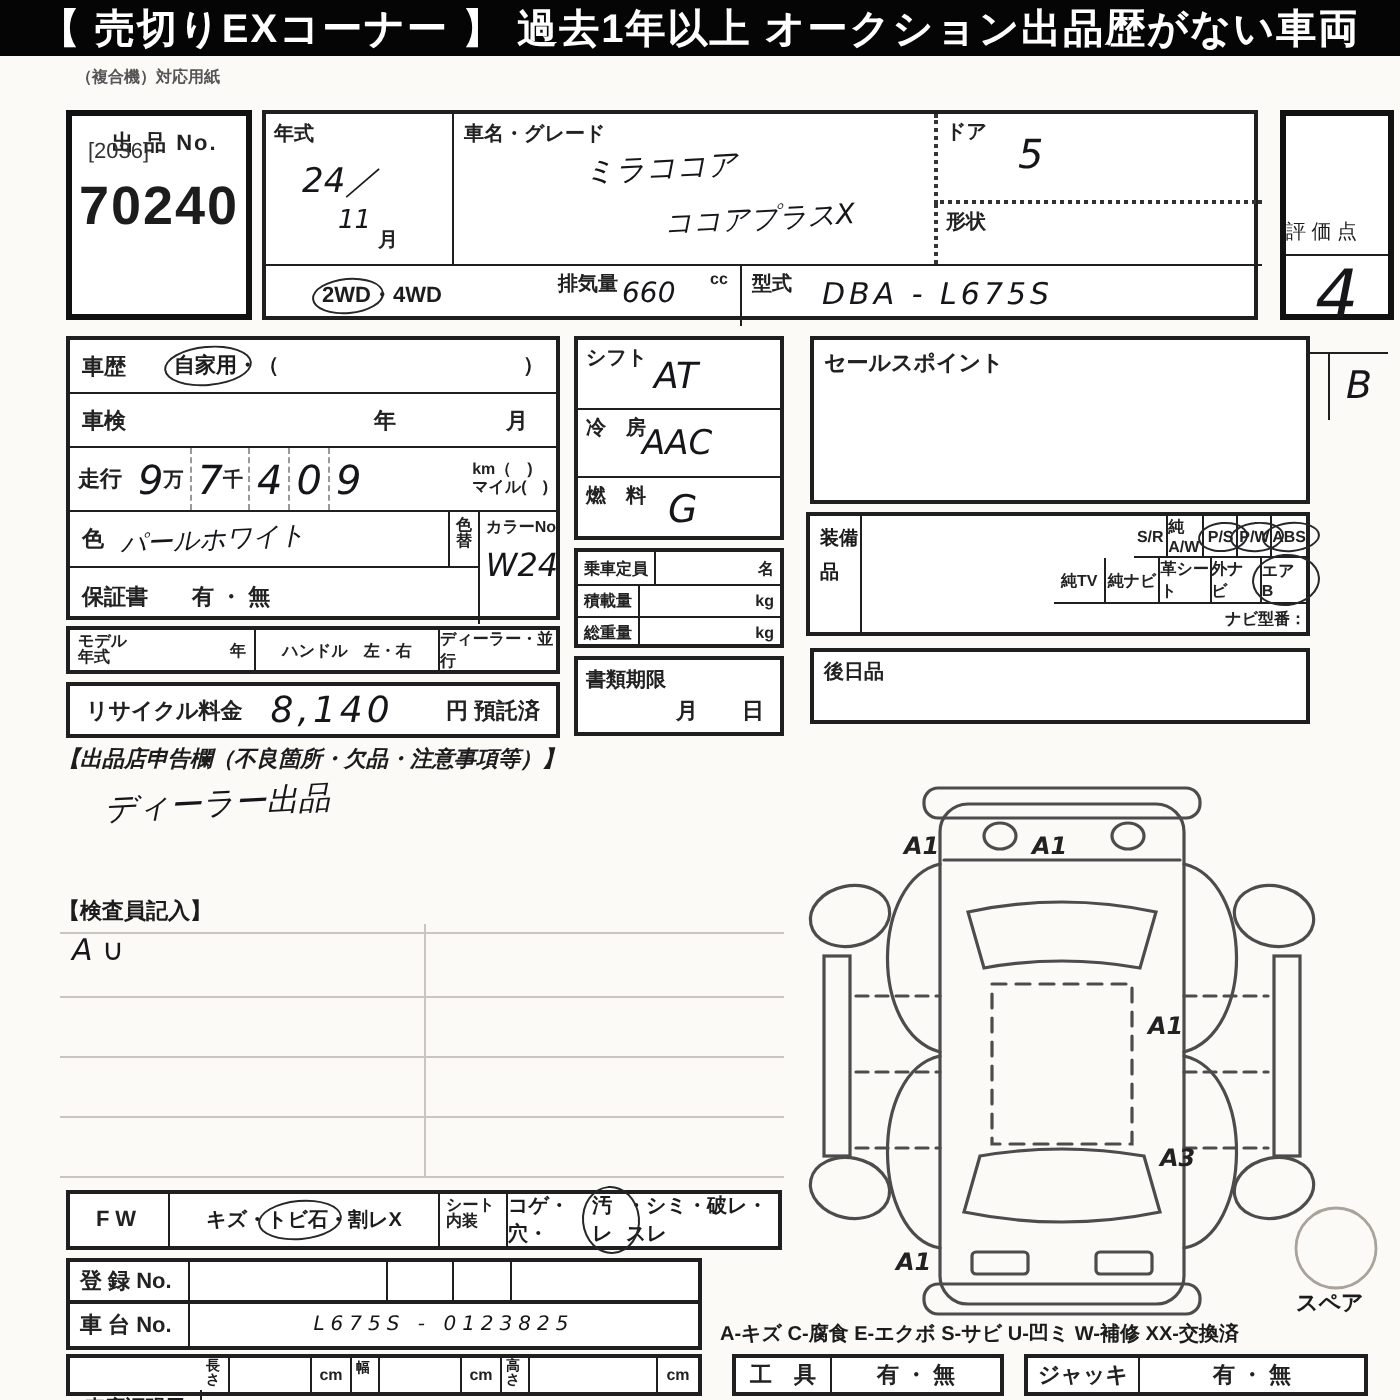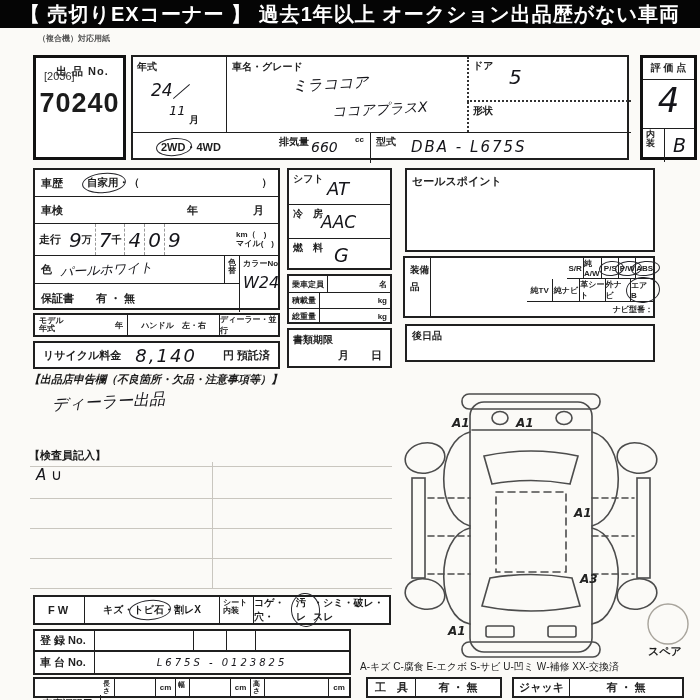--- a/index.html
+++ b/index.html
@@ -71,21 +71,21 @@
       <span class="abs lbl" style="left:146px;top:2px;">排気量</span>
       <span class="abs hw" style="left:178px;top:6px;font-size:14px;">660</span>
       <span class="abs sm" style="left:222px;top:2px;">cc</span>
       <span class="abs" style="left:237px;top:0;height:30px;border-left:1.5px solid #1f1f1f;"></span>
       <span class="abs lbl" style="left:243px;top:2px;">型式</span>
       <span class="abs hw" style="left:278px;top:5px;font-size:15px;letter-spacing:2px;">DBA - L675S</span>
     </div>
   </div>
 
   <div class="abs bx3" style="left:640px;top:55px;width:57px;height:105px;background:#fff;">
-    <div style="height:18px;border-bottom:1.5px solid #1f1f1f;text-align:center;font-size:10px;font-weight:bold;padding-top:3px;">評 価 点</div>
+    <div style="height:18px;border-bottom:1.5px solid #1f1f1f;text-align:left;font-size:10px;font-weight:normal;padding-top:3px;margin-top:48px;">評 価 点</div>
     <div style="height:48px;text-align:center;">
       <span class="hw" style="font-size:34px;">4</span>
     </div>
     <div class="row" style="height:33px;border-top:1.5px solid #1f1f1f;">
       <div class="stack" style="width:16px;height:100%;border-right:1.5px solid #1f1f1f;font-size:9px;font-weight:bold;padding:2px 2px 0 3px;">内装</div>
       <div style="flex:1;text-align:center;">
         <span class="hw" style="font-size:19px;">B</span>
       </div>
     </div>
   </div>
@@ -343,21 +343,21 @@
     <div style="width:40px;height:100%;border-right:1px solid #1f1f1f;"></div>
     <div class="row sm" style="width:20px;height:100%;border-right:1px solid #1f1f1f;justify-content:center;">cm</div>
     <div class="stack" style="width:11px;height:100%;border-right:1px solid #1f1f1f;font-size:7px;font-weight:bold;padding:4px 0 0 2px;">幅</div>
     <div style="width:40px;height:100%;border-right:1px solid #1f1f1f;"></div>
     <div class="row sm" style="width:20px;height:100%;border-right:1px solid #1f1f1f;justify-content:center;">cm</div>
     <div class="stack" style="width:11px;height:100%;border-right:1px solid #1f1f1f;font-size:7px;font-weight:bold;padding:1px 0 0 2px;">高さ</div>
     <div style="flex:1;height:100%;border-right:1px solid #1f1f1f;"></div>
     <div class="row sm" style="width:20px;height:100%;justify-content:center;">cm</div>
   </div>
 
-  <div class="abs" style="left:360px;top:660px;font-size:10px;font-weight:normal;white-space:nowrap;">A-キズ C-腐食 E-エクボ S-サビ U-凹ミ W-補修 XX-交換済</div>
+  <div class="abs" style="left:360px;top:660px;font-size:10px;font-weight:bold;white-space:nowrap;">A-キズ C-腐食 E-エクボ S-サビ U-凹ミ W-補修 XX-交換済</div>
 
   <div class="abs bx row" style="left:366px;top:677px;width:136px;height:21px;background:#fff;">
     <div class="row lbl11" style="width:48px;height:100%;border-right:1.5px solid #1f1f1f;justify-content:center;">工　具</div>
     <div class="row lbl11" style="flex:1;height:100%;justify-content:center;">有 ・ 無</div>
   </div>
   <div class="abs bx row" style="left:512px;top:677px;width:172px;height:21px;background:#fff;">
     <div class="row lbl11" style="width:56px;height:100%;border-right:1.5px solid #1f1f1f;justify-content:center;">ジャッキ</div>
     <div class="row lbl11" style="flex:1;height:100%;justify-content:center;">有 ・ 無</div>
   </div>
 

